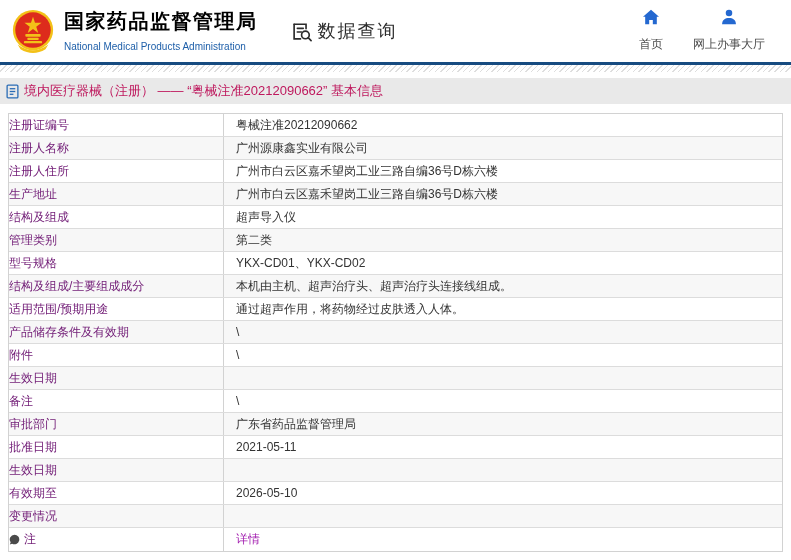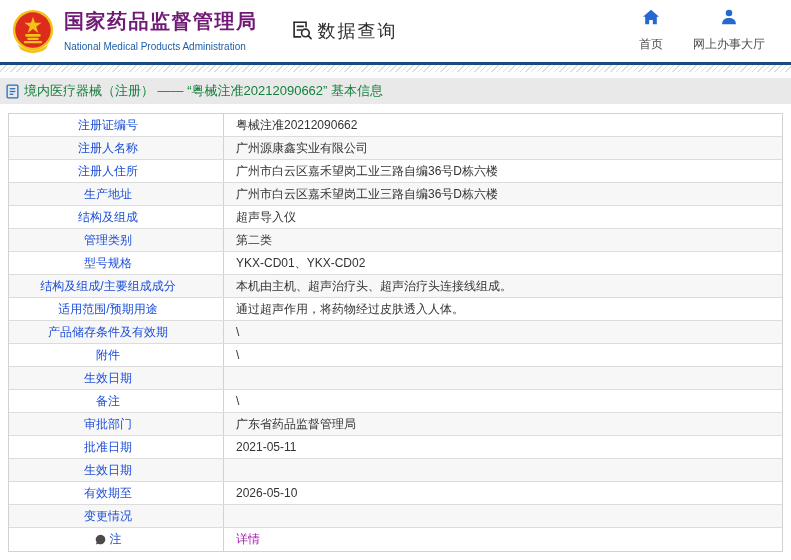--- a/index.html
+++ b/index.html
@@ -5,43 +5,43 @@
   * { margin:0; padding:0; box-sizing:border-box; }
   html,body { background:#fff; }
   body {
     width:791px; height:560px; overflow:hidden;
     font-family:"Liberation Sans","DejaVu Sans",sans-serif;
     color:#333;
   }
   
   .site-header { height:62px; display:flex; align-items:center; padding:0 12px 0 10px; background:#fff; }
   .brand { display:flex; align-items:center; gap:8px; }
-  .brand-text .cn { font-size:20px; font-weight:bold; color:#701a75; letter-spacing:1.5px; line-height:1.15; }
+  .brand-text .cn { font-size:20px; font-weight:bold; color:#000000; letter-spacing:1.5px; line-height:1.15; }
   .brand-text .en { font-size:10px; color:#1e5fa9; margin-top:8px; }
-  .data-query { margin-left:32px; display:flex; align-items:flex-start; gap:6px;
+  .data-query { margin-left:32px; display:flex; align-items:flex-end; gap:6px;
     font-size:18px; color:#2b2b2b; letter-spacing:2px; cursor:pointer; }
   .top-nav { margin-left:auto; display:flex; gap:30px; padding-right:14px; }
   .nav-item { display:flex; flex-direction:column; align-items:center; gap:11px;
     font-size:12px; color:#4d4d4d; text-decoration:none; cursor:pointer; }
   
   .navy-line { height:3px; background:#174b80; }
   .stripe-band { height:7px;
     background:repeating-linear-gradient(135deg,#dedede 0 1px,transparent 1px 4px); }
   .gap6 { height:6px; }
   
   .breadcrumb-bar { height:26px; background:#e9e9e9; display:flex; align-items:center;
     gap:5px; padding:0 6px; }
-  .breadcrumb-bar .crumb-text { font-size:13px; color:#15803d; }
+  .breadcrumb-bar .crumb-text { font-size:13px; color:#be185d; }
   
   .info-table { margin:9px 8px 0 8px; border:1px solid #d2d2d2; background:#fff; }
   .row { display:flex; height:23px; border-bottom:1px solid #dcdcdc; font-size:12px; align-items:stretch; }
   .row:last-child { border-bottom:none; }
   .row:nth-child(even) { background:#f7f7f7; }
-  .cell-label { width:215px; border-right:1px solid #d2d2d2; color:#1d4ed8;
-    display:flex; align-items:center; justify-content:center; gap:4px; padding-right:16px; }
+  .cell-label { width:215px; border-right:1px solid #d2d2d2; color:#701a75;
+    display:flex; align-items:center; justify-content:flex-start; gap:4px; padding-right:16px; }
   .cell-value { flex:1; display:flex; align-items:center; padding-left:12px; color:#333; }
   a.detail-link { color:#a21caf; text-decoration:none; cursor:pointer; }
   .icon-svg { display:block; }
 </style>
 </head>
 <body>
 
 <header class="site-header">
   <div class="brand">
     <span>

